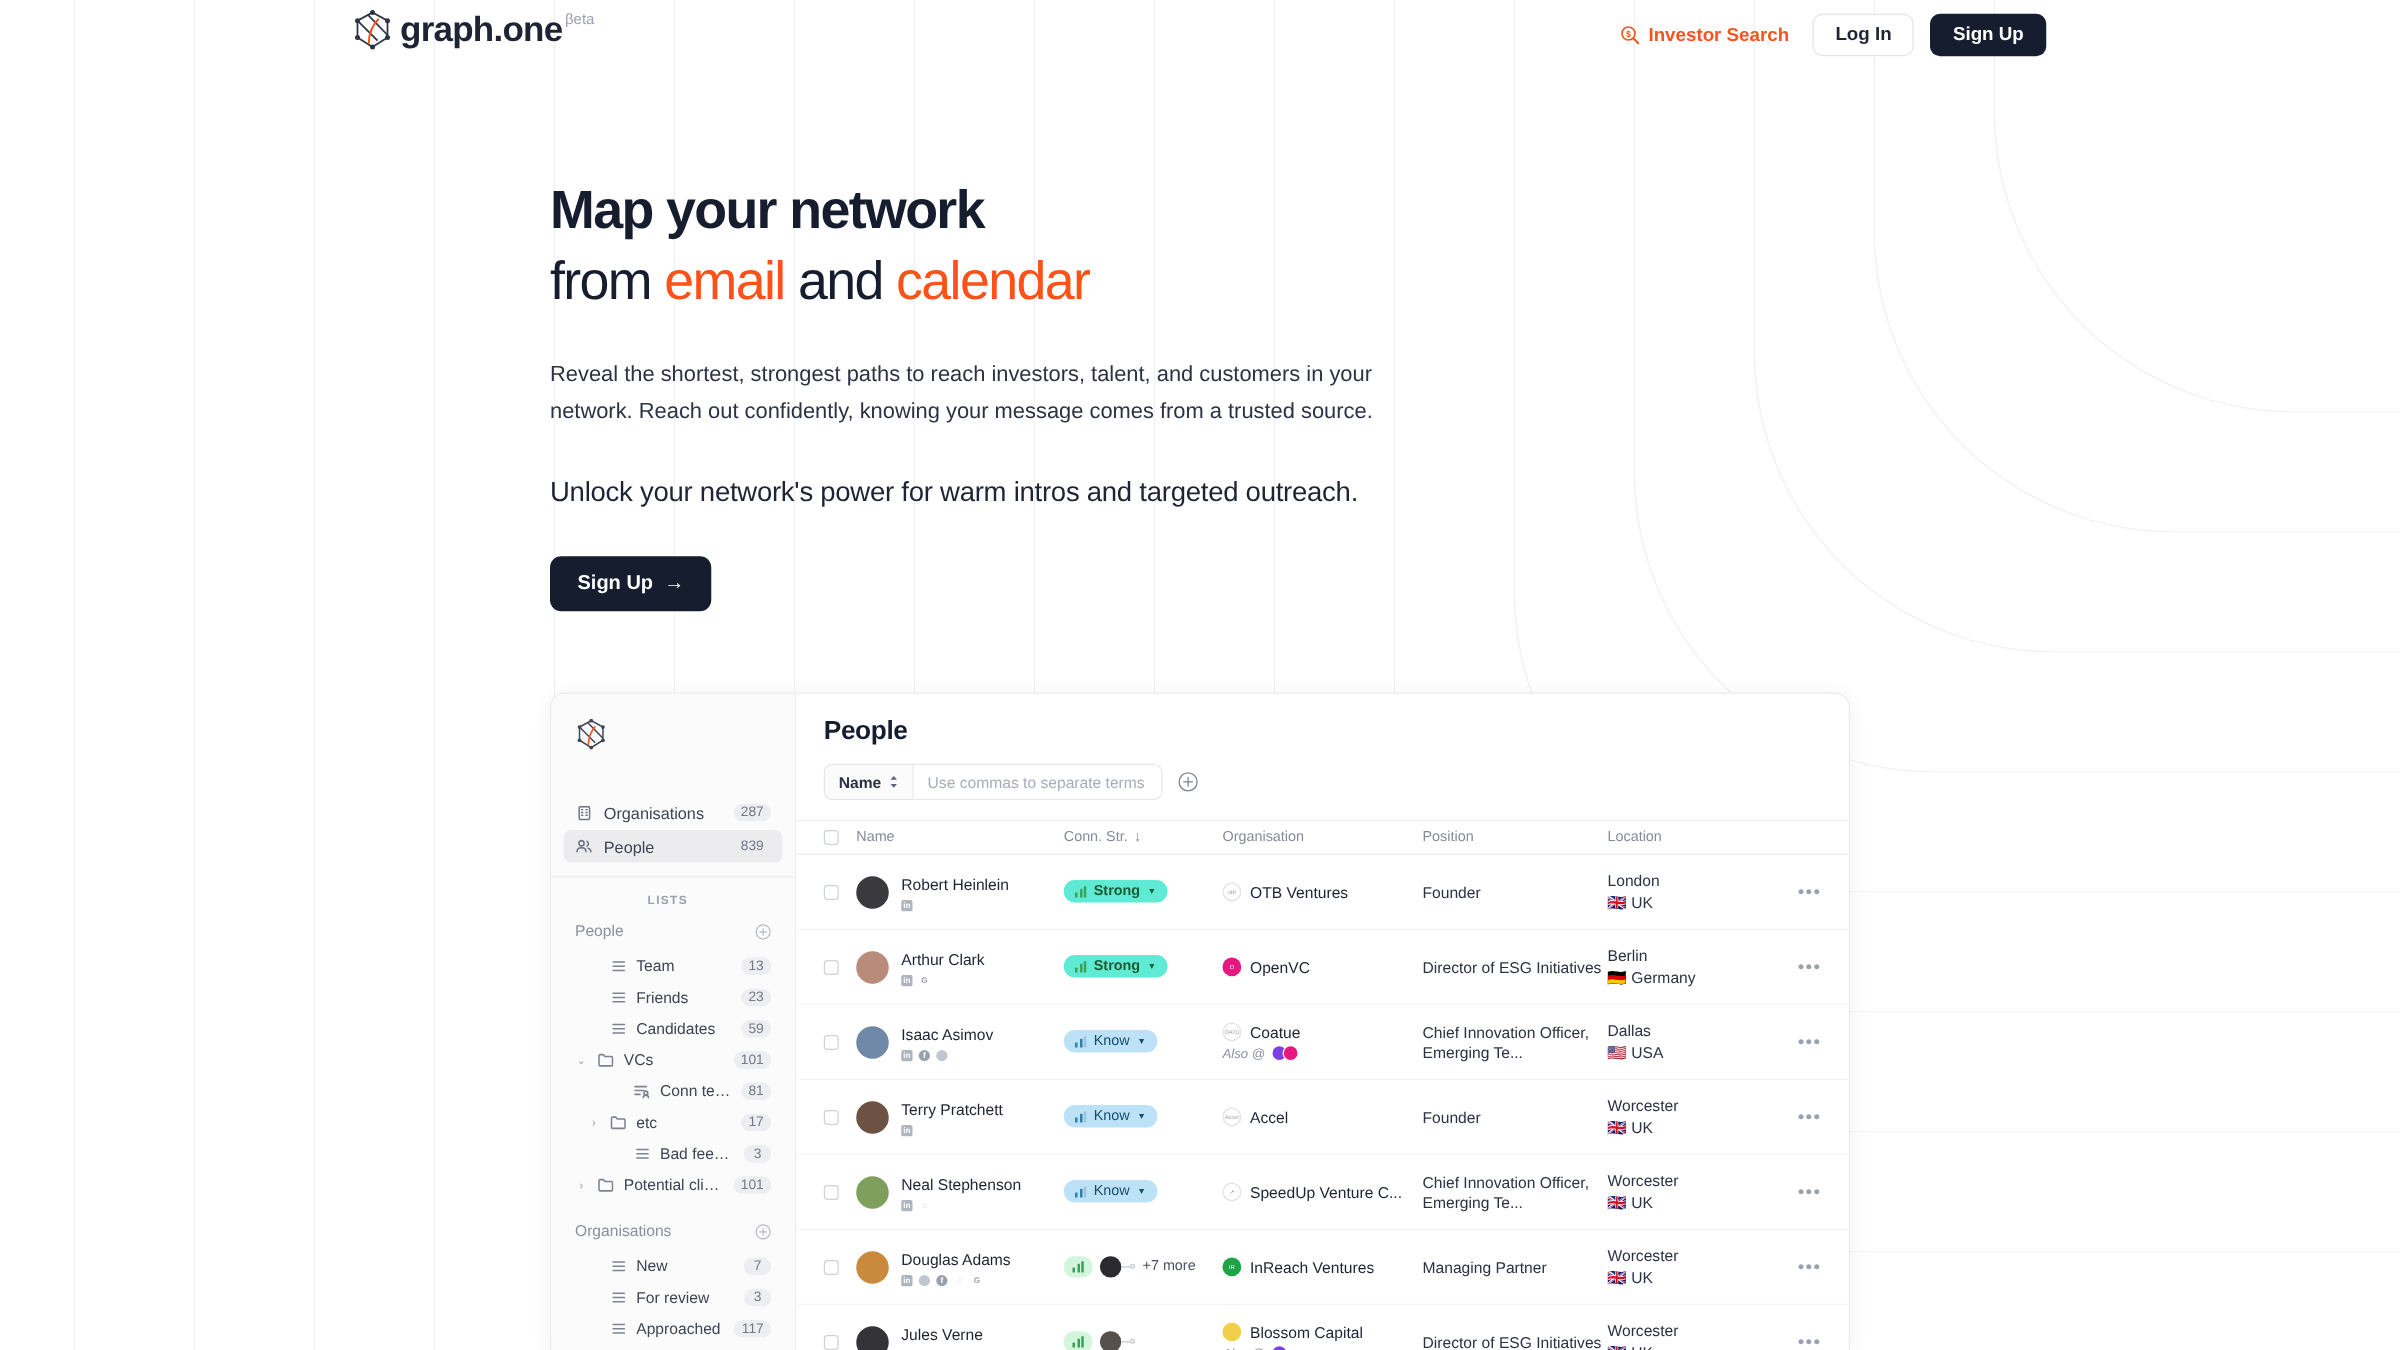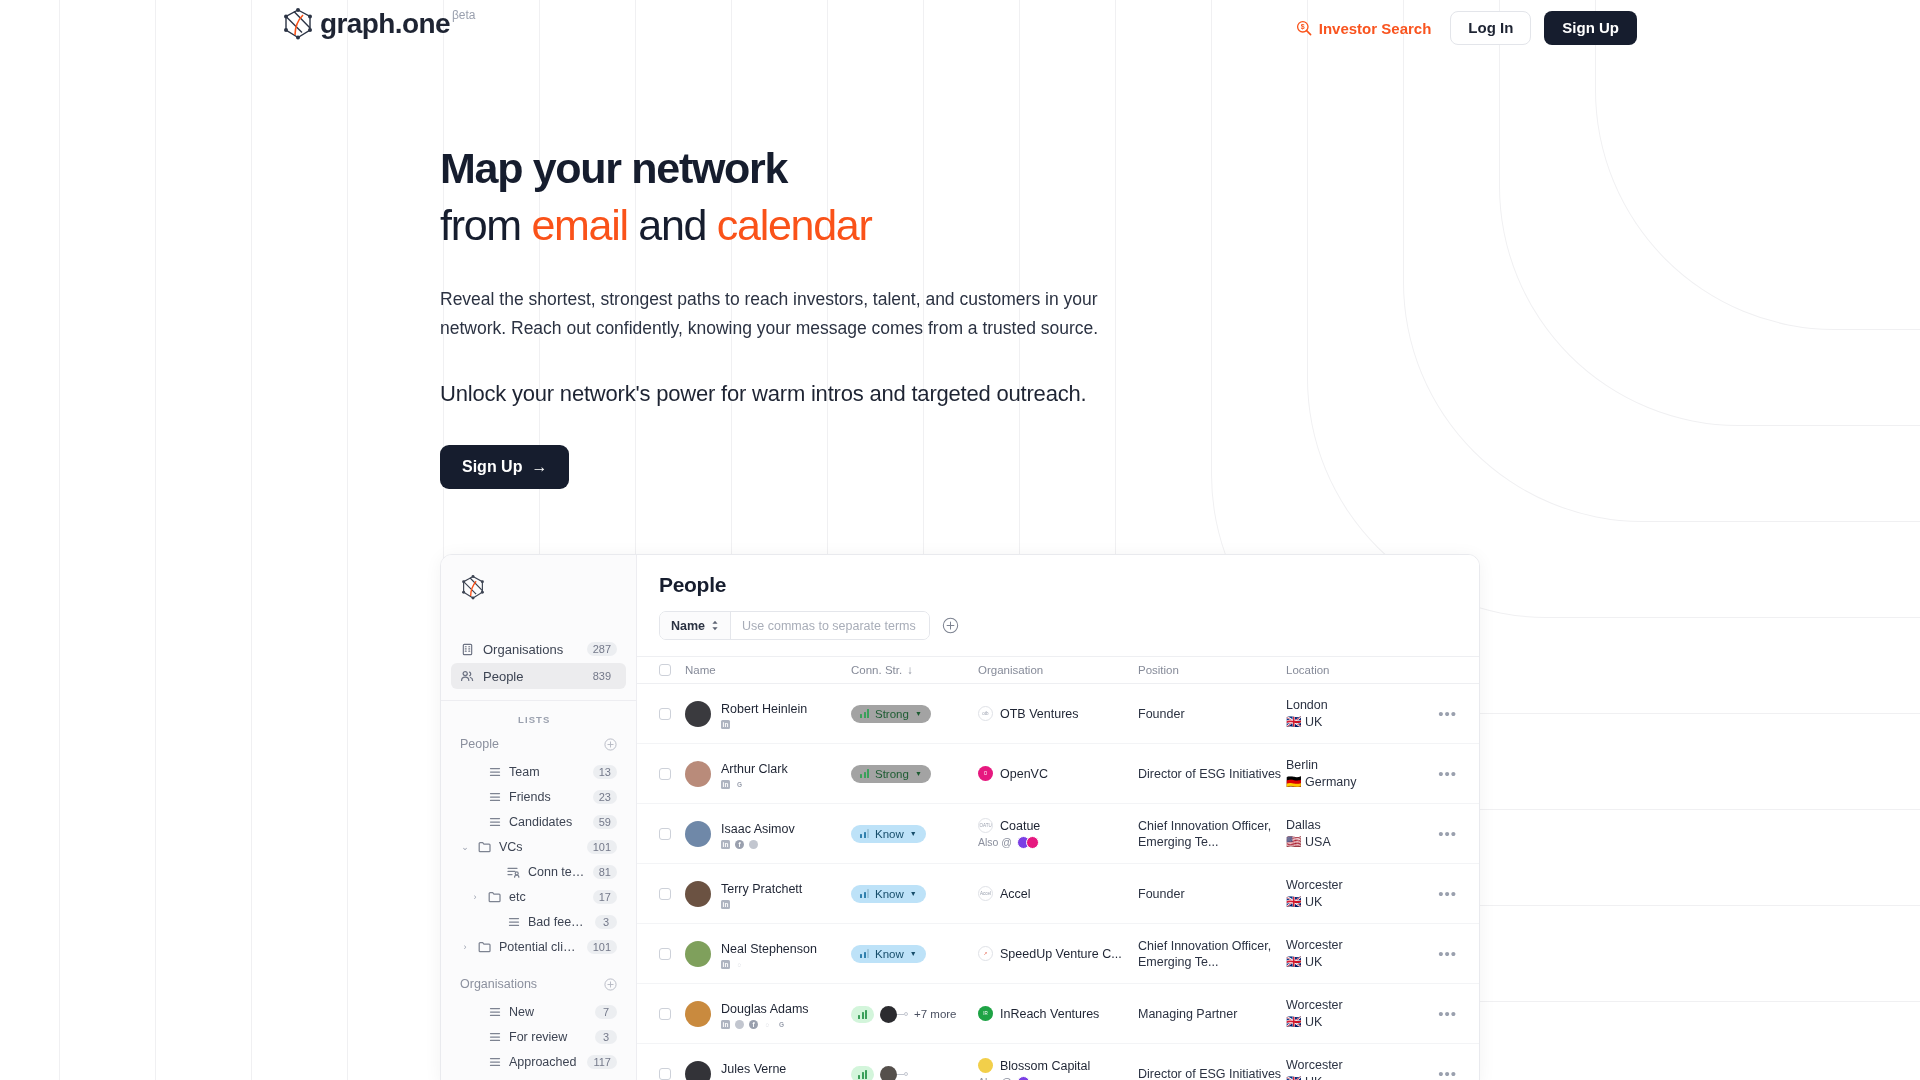--- a/index.html
+++ b/index.html
@@ -163,36 +163,36 @@
   .avatar { width:26px; height:26px; border-radius:50%; flex:0 0 26px; background-size:cover; }
   .nm-block { min-width:0; }
   .pname { font-size:12.5px; color:#1e2433; white-space:nowrap; overflow:hidden; text-overflow:ellipsis; }
   .socials { display:flex; align-items:center; gap:5px; margin-top:3px; }
   .soc { width:9px; height:9px; border-radius:1.5px; display:block; }
 
   .badge {
     display:inline-flex; align-items:center; gap:6px;
     border-radius:13px; padding:3px 9px; font-size:11.5px; cursor:pointer;
   }
-  .badge.strong { background:#a3a3a3; color:#1d5c32; }
+  .badge.strong { background:#5eead4; color:#1d5c32;font-weight:bold; }
   .badge.know   { background:#bde2f8; color:#174e6b; }
   .badge.iconly { background:#d3f5db; padding:4px 7px; }
   .bars { display:flex; align-items:flex-end; gap:1.5px; height:9px; }
   .bars i { width:2px; border-radius:0.5px; display:block; }
   .cv { font-size:7px; }
   .path { display:flex; align-items:center; gap:0; margin-left:6px; }
   .path .pav { width:17px; height:17px; border-radius:50%; background-size:cover; }
   .path .lnk { width:7px; height:1px; background:#c3c7d0; }
   .path .dot { width:4px; height:4px; border-radius:50%; border:1px solid #c3c7d0; }
   .more { font-size:11.5px; color:#4a5061; margin-left:6px; }
 
   .org-line { display:flex; align-items:center; gap:7px; }
   .org-logo { width:15px; height:15px; border-radius:50%; flex:0 0 15px; display:flex; align-items:center; justify-content:center; font-size:4.5px; overflow:hidden; }
   .org-name { font-size:12.5px; color:#1e2433; white-space:nowrap; overflow:hidden; text-overflow:ellipsis; }
-  .also { display:flex; gap:5px; margin-top:3px; font-size:10.5px; color:#8b909e; }
+  .also { display:flex; align-items:center; gap:5px; margin-top:3px; font-size:10.5px; color:#8b909e;font-style:italic; }
   .also-stack { display:flex; align-items:center; }
   .also-stack span { width:13px; height:13px; border-radius:50%; border:1.5px solid #fff; margin-left:-4px; }
   .also-stack span:first-child { margin-left:0; }
 
   .cell-txt { font-size:12.5px; color:#2b3242; line-height:16px; }
   .loc-city { font-size:12.5px; color:#2b3242; }
   .loc-ctry { font-size:12.5px; color:#2b3242; margin-top:2px; }
   .dots { color:#9aa0ae; font-size:15px; letter-spacing:1px; cursor:pointer; line-height:10px; }
 </style>
 </head>

